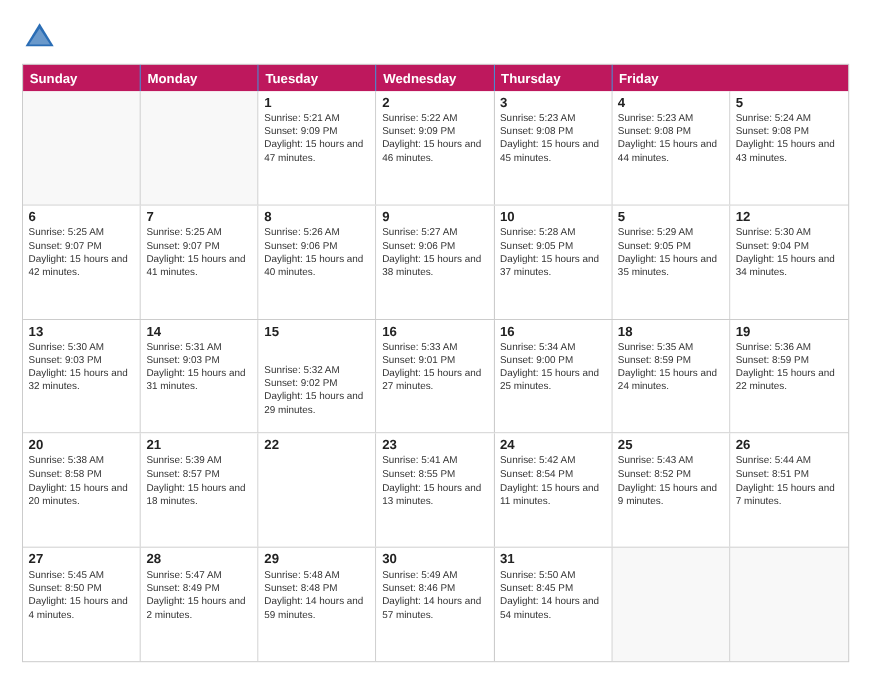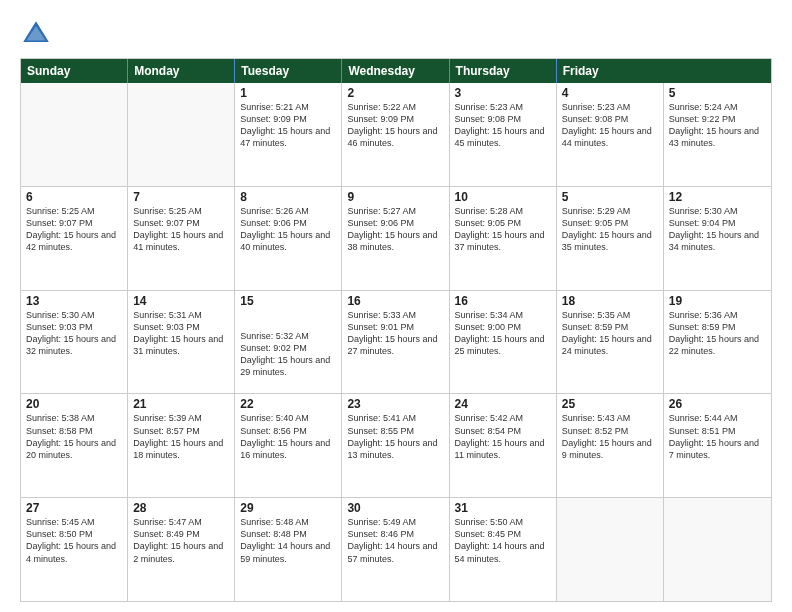--- a/index.html
+++ b/index.html
@@ -56,21 +56,21 @@
     }
     .calendar {
       flex: 1;
       display: flex;
       flex-direction: column;
       border: 1px solid #ccc;
     }
     .cal-header {
       display: grid;
       grid-template-columns: repeat(7, 1fr);
-      background: #14532d;
+      background: #be185d;
     }
     .cal-header-cell {
       color: #fff;
       font-size: 12px;
       font-weight: bold;
       padding: 5px 6px;
       text-align: left;
       border-right: 1px solid #4a8ad0;
     }
     .cal-header-cell:last-child { border-right: none; }
@@ -164,21 +164,21 @@
           </div>
           <div class="cal-cell">
             <span class="day-num">4</span>
             <div class="cell-info" style="white-space: pre-line;">Sunrise: 5:23 AM
 Sunset: 9:08 PM
 Daylight: 15 hours and 44 minutes.</div>
           </div>
           <div class="cal-cell">
             <span class="day-num">5</span>
             <div class="cell-info" style="white-space: pre-line;">Sunrise: 5:24 AM
-Sunset: 9:22 PM
+Sunset: 9:08 PM
 Daylight: 15 hours and 43 minutes.</div>
           </div>
         </div>
         <div class="cal-row">
           <div class="cal-cell">
             <span class="day-num">6</span>
             <div class="cell-info" style="white-space: pre-line;">Sunrise: 5:25 AM
 Sunset: 9:07 PM
 Daylight: 15 hours and 42 minutes.</div>
           </div>
@@ -271,23 +271,20 @@
 Daylight: 15 hours and 20 minutes.</div>
           </div>
           <div class="cal-cell">
             <span class="day-num">21</span>
             <div class="cell-info" style="white-space: pre-line;">Sunrise: 5:39 AM
 Sunset: 8:57 PM
 Daylight: 15 hours and 18 minutes.</div>
           </div>
           <div class="cal-cell">
             <span class="day-num">22</span>
-            <div class="cell-info" style="white-space: pre-line;">Sunrise: 5:40 AM
-Sunset: 8:56 PM
-Daylight: 15 hours and 16 minutes.</div>
           </div>
           <div class="cal-cell">
             <span class="day-num">23</span>
             <div class="cell-info" style="white-space: pre-line;">Sunrise: 5:41 AM
 Sunset: 8:55 PM
 Daylight: 15 hours and 13 minutes.</div>
           </div>
           <div class="cal-cell">
             <span class="day-num">24</span>
             <div class="cell-info" style="white-space: pre-line;">Sunrise: 5:42 AM

